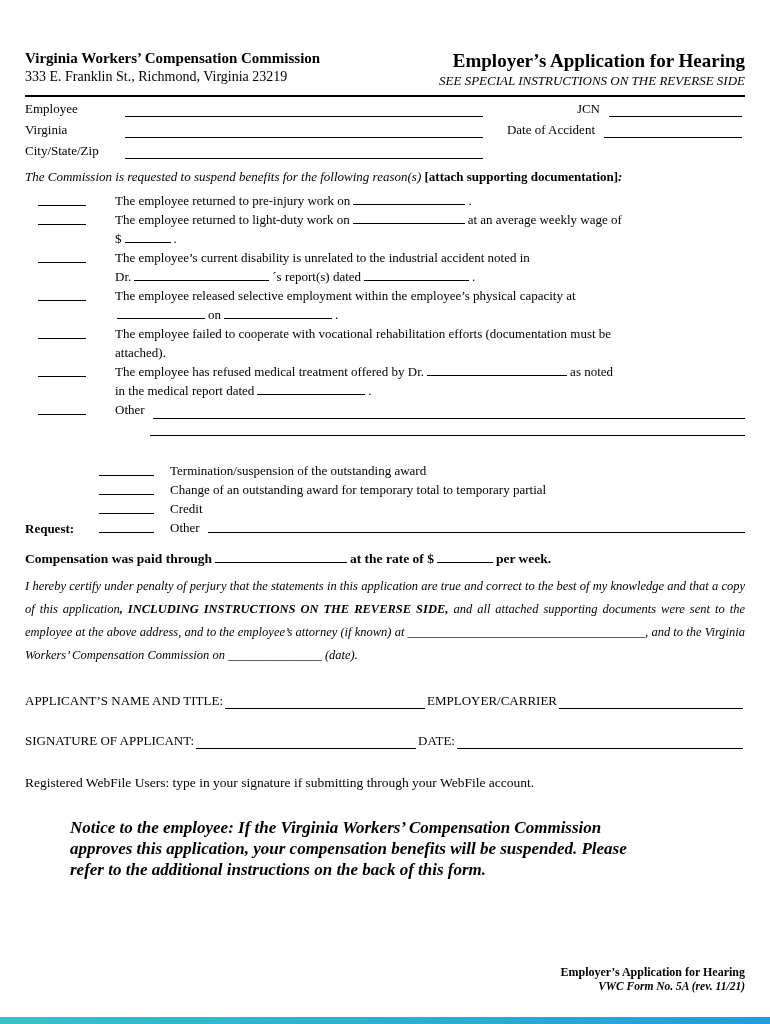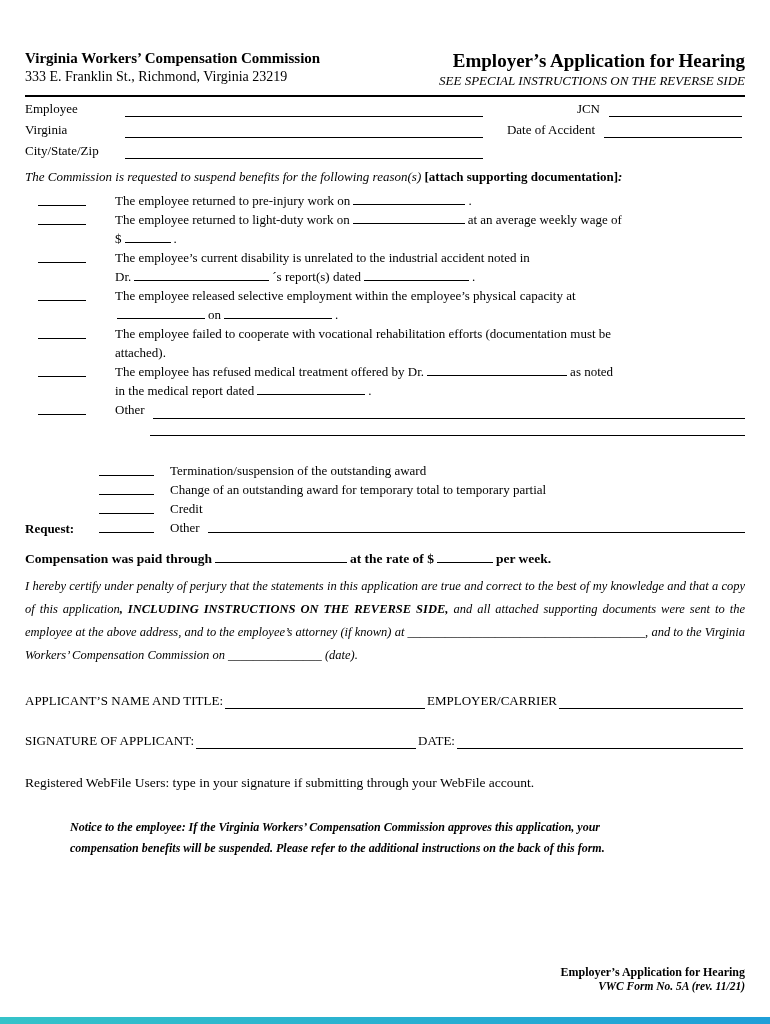--- a/index.html
+++ b/index.html
@@ -51,21 +51,21 @@
   
   .sig-row{display:flex;align-items:flex-end;margin-top:26px;white-space:nowrap;}
   .sig-row .lbl{white-space:nowrap;}
   .uline{border-bottom:1px solid #000;height:13px;display:inline-block;}
   .u-a1{width:200px;margin:0 2px;}
   .u-flex{flex:1;margin:0 2px;}
   .u-220{width:220px;margin:0 2px;}
   
   .webfile{margin-top:26px;font-size:13.5px;}
   
-  .notice{margin-top:26px;margin-left:45px;width:560px;font-weight:bold;font-style:italic;font-size:12px;line-height:21px;}
+  .notice{margin-top:26px;margin-left:45px;width:560px;font-weight:bold;font-style:italic;font-size:17px;line-height:21px;}
   
   .footer{position:absolute;right:25px;bottom:32px;text-align:right;}
   .footer-l1{font-weight:bold;font-size:12px;}
   .footer-l2{font-weight:bold;font-style:italic;font-size:11.5px;}
   .bottom-bar{position:absolute;left:0;bottom:0;width:100%;height:7px;
     background:linear-gradient(90deg,#35c3c9,#1f9fd8);}
 </style>
 </head>
 <body>
 

